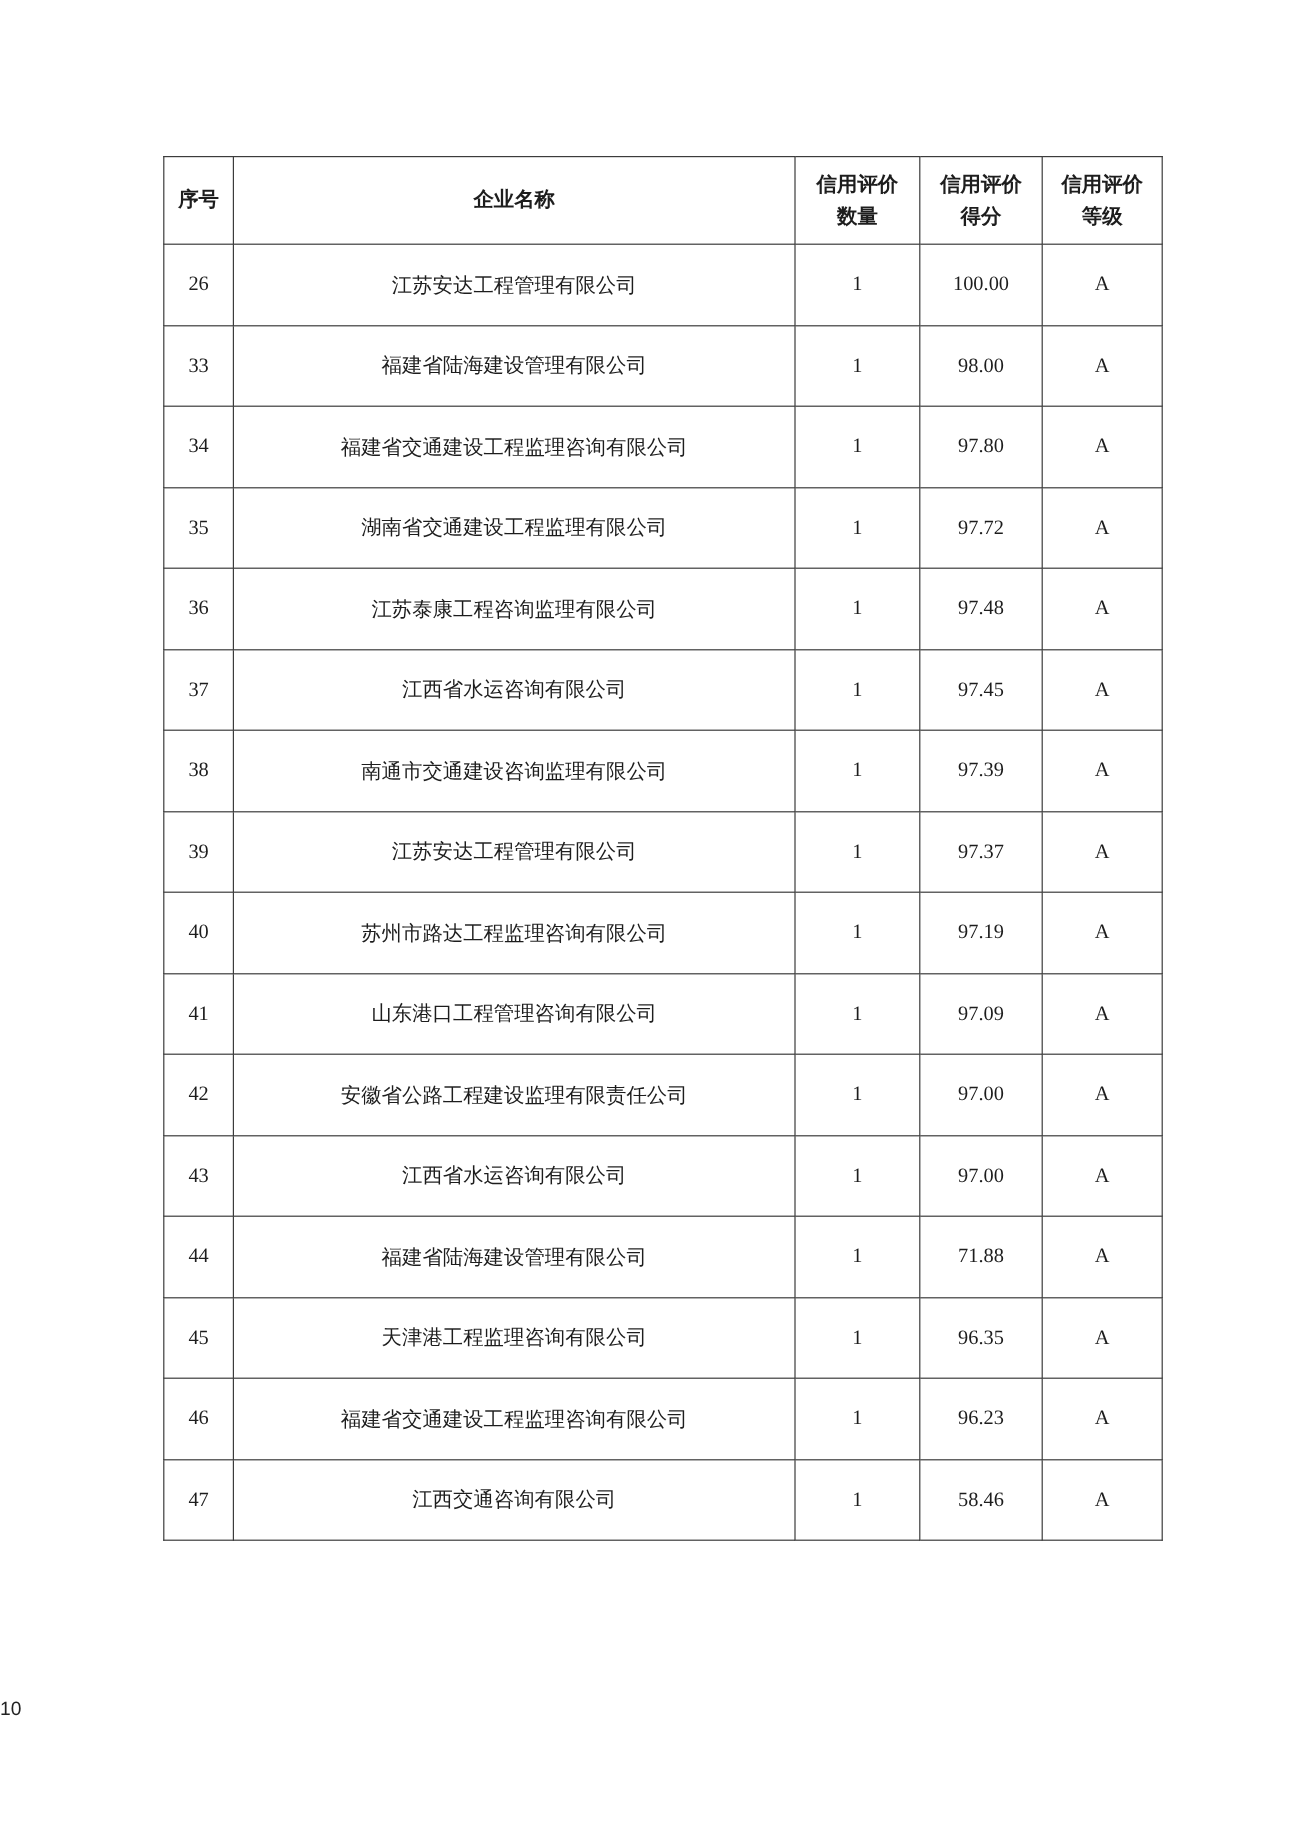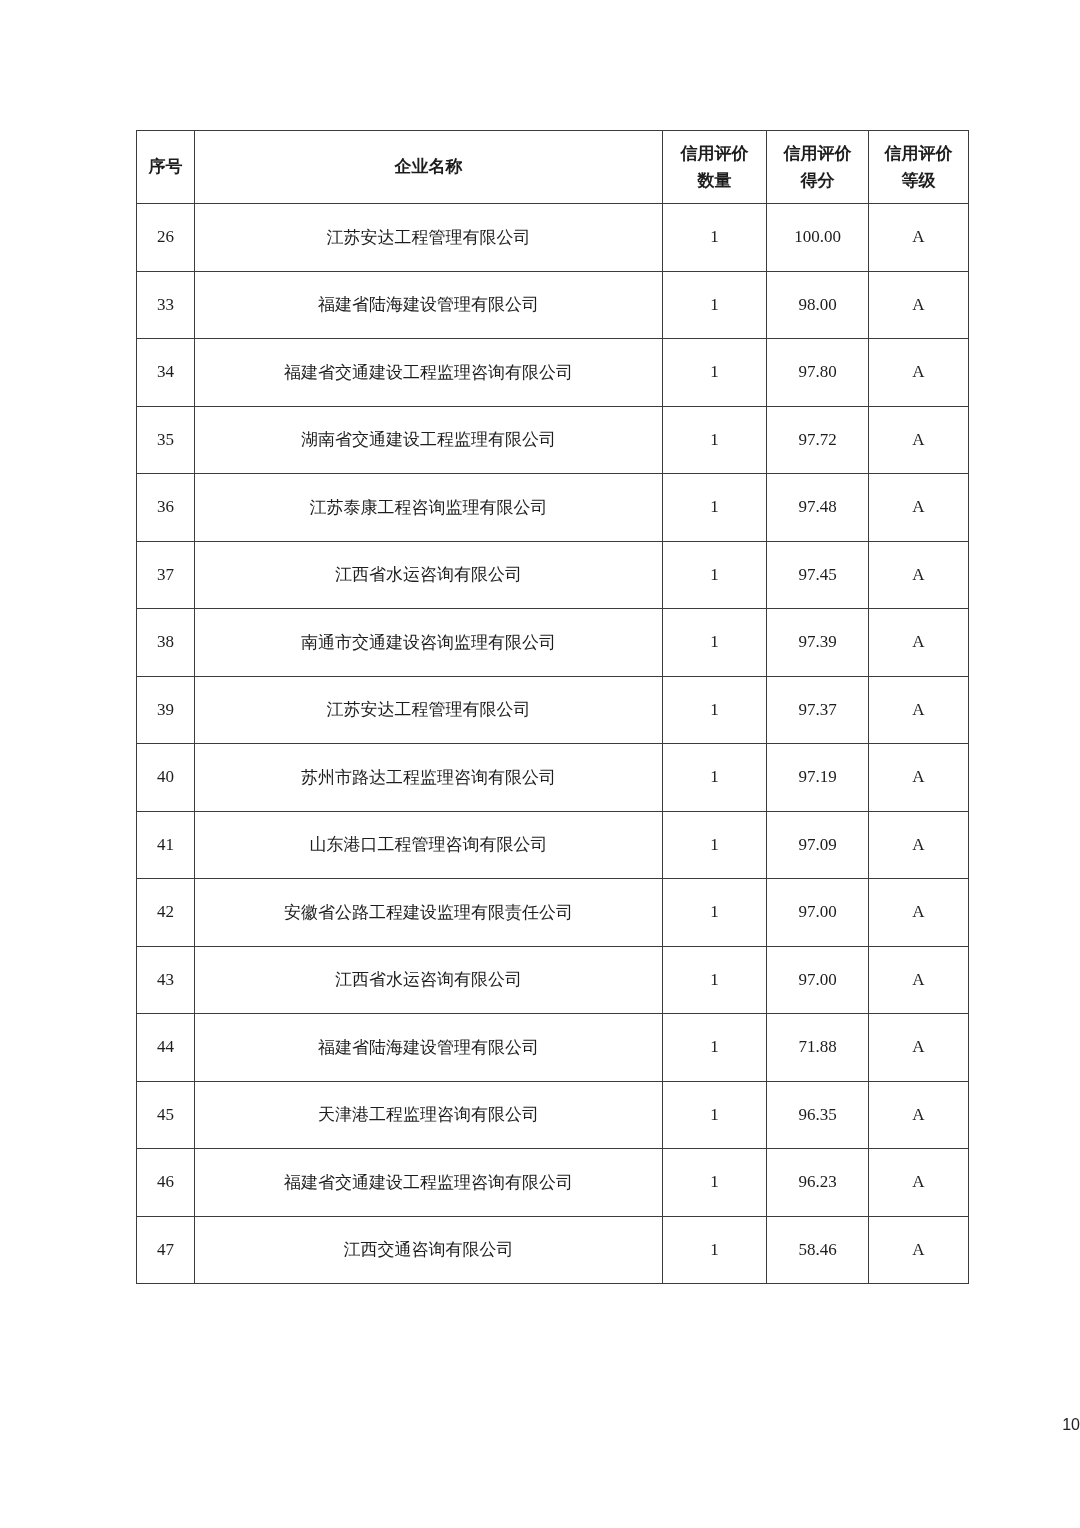--- a/index.html
+++ b/index.html
@@ -46,21 +46,21 @@
   .col-seq    { width: 58px;  }
   .col-name   { width: 468px; }
   .col-prov   { width: 104px; }
   .col-score  { width: 102px; }
   .col-grade  { width: 100px; }
   .page-number {
     position: absolute;
     top: 1416px;
     left: 0;
     width: 1080px;
-    text-align: right;
+    text-align: left;
     font-family: "Liberation Sans", "DejaVu Sans", sans-serif;
     font-size: 16px;
     color: #222222;
   }
 </style>
 </head>
 <body>
 
 <div class="document-page-content">
 

